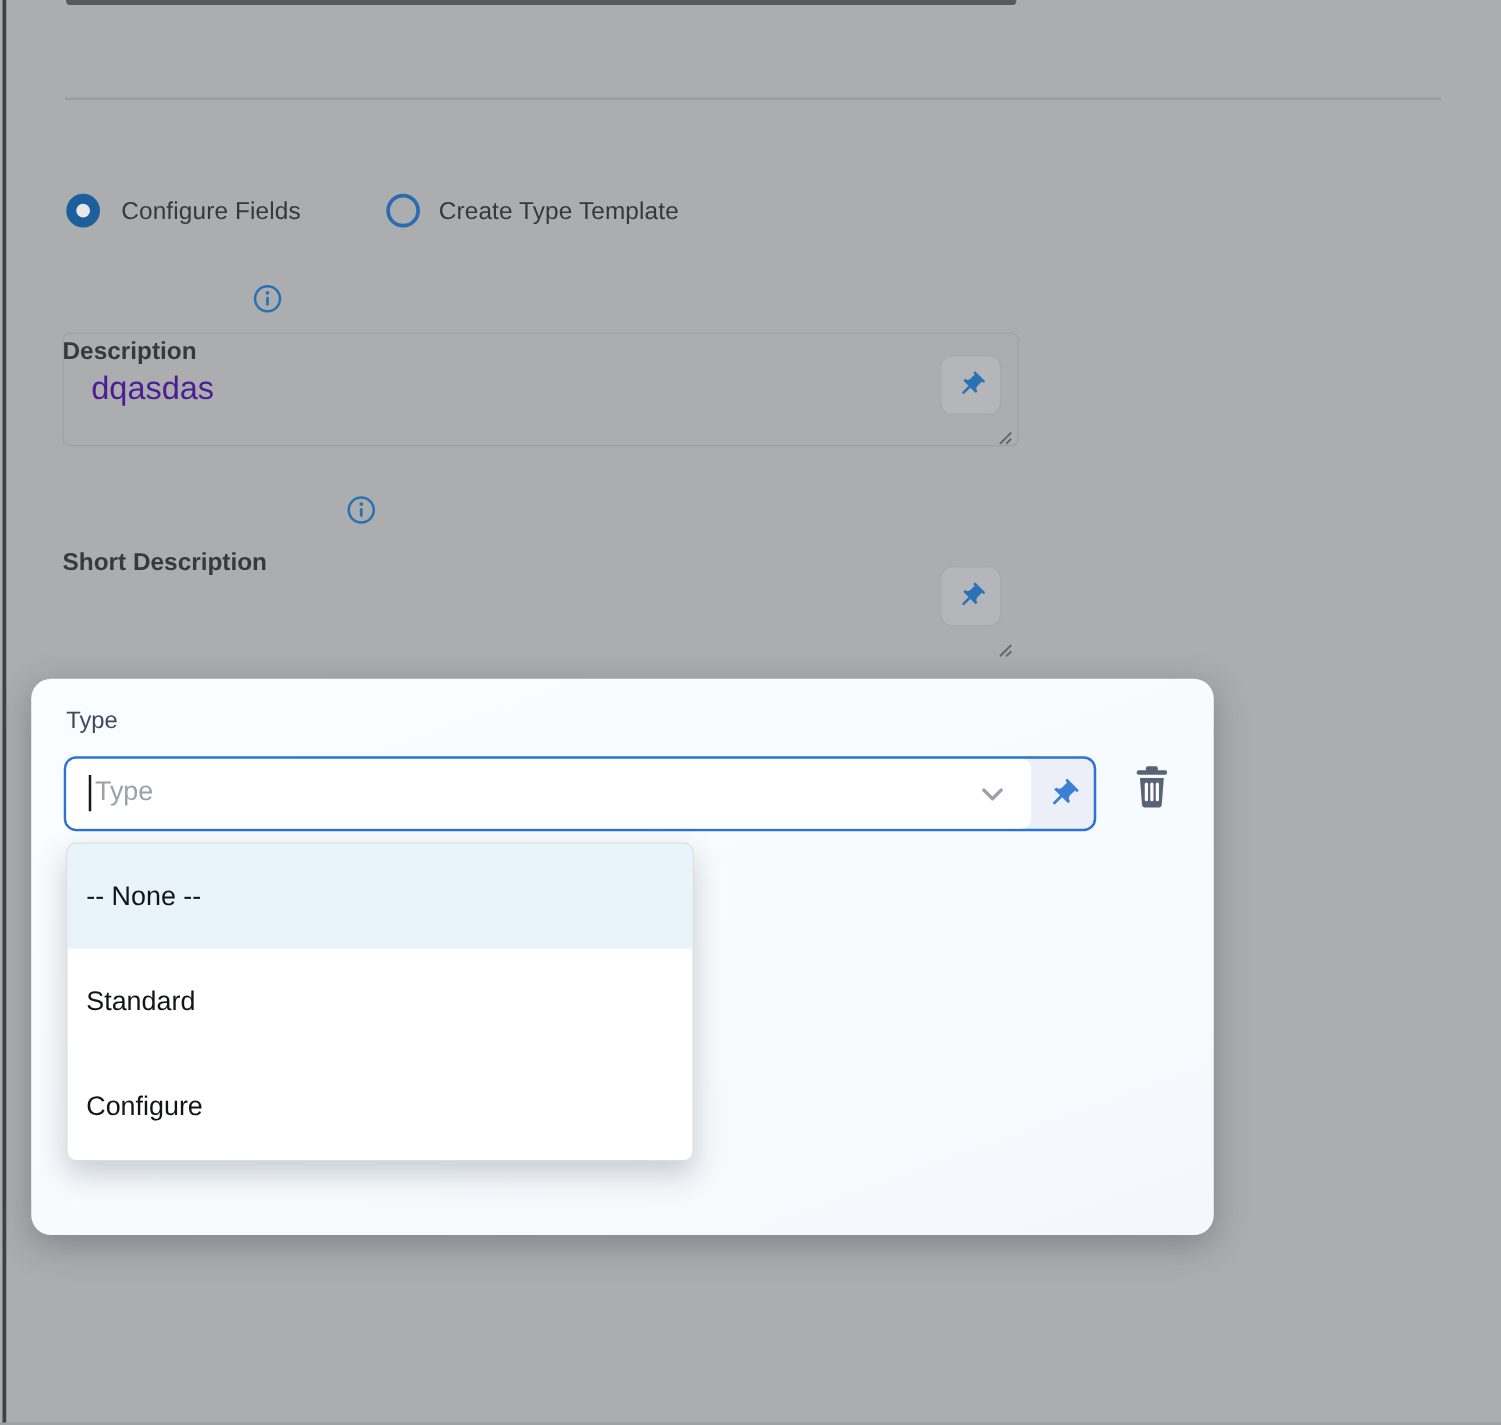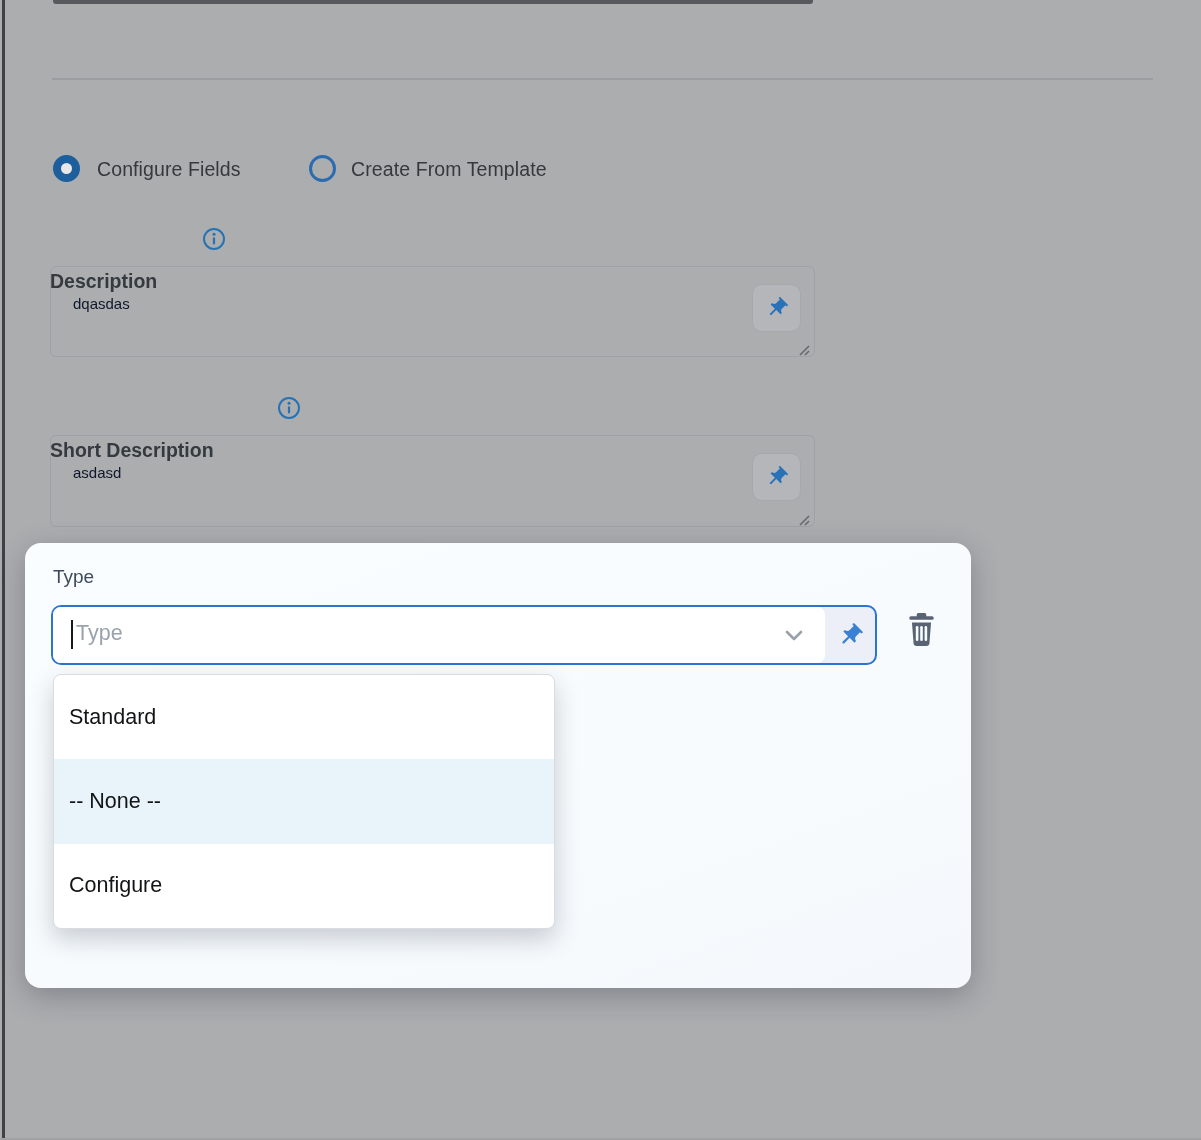--- a/index.html
+++ b/index.html
@@ -21,22 +21,22 @@
   .radio-label{position:absolute;font-size:19.5px;color:#35383d;letter-spacing:.1px;}
   .radio-label.one{left:97px;top:158px;}
   .radio-label.two{left:351px;top:158px;}
 
   
   .field-label{position:absolute;font-size:19.5px;font-weight:700;color:#343a40;margin-top:44px;}
   .info-icon{position:absolute;width:24px;height:24px;}
 
   
   .gtextarea{position:absolute;left:50px;width:765px;box-sizing:border-box;
-    border:1.5px solid #9ea1a5;border-radius:6px;background:transparent;color:#0f172a;
-    font-size:15px;padding:28px 10px 0 22px;}
+    border:1.5px solid #9ea1a5;border-radius:6px;background:transparent;color:#4c1d95;
+    font-size:26px;padding:28px 10px 0 22px;}
   .pin-btn-dim{position:absolute;width:49px;height:48px;border-radius:10px;background:#b5b6b9;
     border:1.5px solid #a6a8ab;box-sizing:border-box;display:flex;align-items:center;justify-content:center;cursor:pointer;}
   .pin-glyph{width:24px;height:24px;transform:rotate(45deg);}
   .resize-grip{position:absolute;width:16px;height:16px;}
 
   
   .card{position:absolute;left:25px;top:543px;width:946px;height:445px;border-radius:16px;
     background:linear-gradient(160deg,#fafdff 0%,#f7fbfe 60%,#f4f8fc 100%);
     box-shadow:0 8px 28px rgba(30,40,60,.30);text-align:center;}
   .type-label{position:absolute;left:28px;top:23px;font-size:19px;color:#3f4b5c;}
@@ -65,21 +65,21 @@
 <div id="screen">
 
   <div class="left-edge"></div>
   <div class="top-bar"></div>
   <div class="divider"></div>
   <div class="bottom-edge"></div>
 
   <div class="radio-outer radio-selected"></div>
   <span class="radio-label one">Configure Fields</span>
   <div class="radio-outer radio-unselected"></div>
-  <span class="radio-label two">Create From Template</span>
+  <span class="radio-label two">Create Type Template</span>
 
   <span class="field-label" style="left:50px;top:226px;">Description</span>
   <svg class="info-icon" style="left:202px;top:227px;" viewBox="0 0 24 24">
     <circle cx="12" cy="12" r="10" fill="none" stroke="#2673b4" stroke-width="2"></circle>
     <circle cx="12" cy="7.2" r="1.5" fill="#2673b4"></circle>
     <rect x="10.9" y="10.3" width="2.2" height="7.2" rx="1.1" fill="#2673b4"></rect>
   </svg>
   <div class="gtextarea" style="top:266px;height:91px;">
     <span>dqasdas</span>
   </div>
@@ -92,23 +92,20 @@
     <line x1="6" y1="15" x2="15" y2="6" stroke="#66696d" stroke-width="1.6"></line>
     <line x1="11" y1="15" x2="15" y2="11" stroke="#66696d" stroke-width="1.6"></line>
   </svg>
 
   <span class="field-label" style="left:50px;top:395px;">Short Description</span>
   <svg class="info-icon" style="left:277px;top:396px;" viewBox="0 0 24 24">
     <circle cx="12" cy="12" r="10" fill="none" stroke="#2673b4" stroke-width="2"></circle>
     <circle cx="12" cy="7.2" r="1.5" fill="#2673b4"></circle>
     <rect x="10.9" y="10.3" width="2.2" height="7.2" rx="1.1" fill="#2673b4"></rect>
   </svg>
-  <div class="gtextarea" style="top:435px;height:92px;">
-    <span>asdasd</span>
-  </div>
   <div class="pin-btn-dim" style="left:752px;top:453px;">
     <svg class="pin-glyph" viewBox="0 0 24 24">
       <path fill="#2a72b8" d="M16 9V4h1c.55 0 1-.45 1-1s-.45-1-1-1H7c-.55 0-1 .45-1 1s.45 1 1 1h1v5c0 1.66-1.34 3-3 3v2h5.97v7l1 1 1-1v-7H19v-2c-1.66 0-3-1.34-3-3z"></path>
     </svg>
   </div>
   <svg class="resize-grip" style="left:794px;top:510px;" viewBox="0 0 16 16">
     <line x1="6" y1="15" x2="15" y2="6" stroke="#66696d" stroke-width="1.6"></line>
     <line x1="11" y1="15" x2="15" y2="11" stroke="#66696d" stroke-width="1.6"></line>
   </svg>
 
@@ -135,19 +132,19 @@
         <rect x="8.3" y="0.8" width="7.4" height="3.4" rx="1.2" fill="#5a6374"></rect>
         <rect x="2.6" y="3.2" width="18.8" height="2.8" rx="1.2" fill="#5a6374"></rect>
         <path fill="#5a6374" d="M4.6 8 h14.8 l-1.25 16.2 a2.3 2.3 0 0 1 -2.3 2.1 h-7.7 a2.3 2.3 0 0 1 -2.3 -2.1 Z"></path>
         <rect x="7.6" y="10.8" width="2" height="11.6" rx="1" fill="#f9fcff"></rect>
         <rect x="11" y="10.8" width="2" height="11.6" rx="1" fill="#f9fcff"></rect>
         <rect x="14.4" y="10.8" width="2" height="11.6" rx="1" fill="#f9fcff"></rect>
       </svg>
     </button>
 
     <div class="dropdown">
+      <div class="dd-option highlighted">-- None --</div>
       <div class="dd-option">Standard</div>
-      <div class="dd-option highlighted">-- None --</div>
       <div class="dd-option">Configure</div>
     </div>
   </div>
 
 </div>
 
 </body></html>

